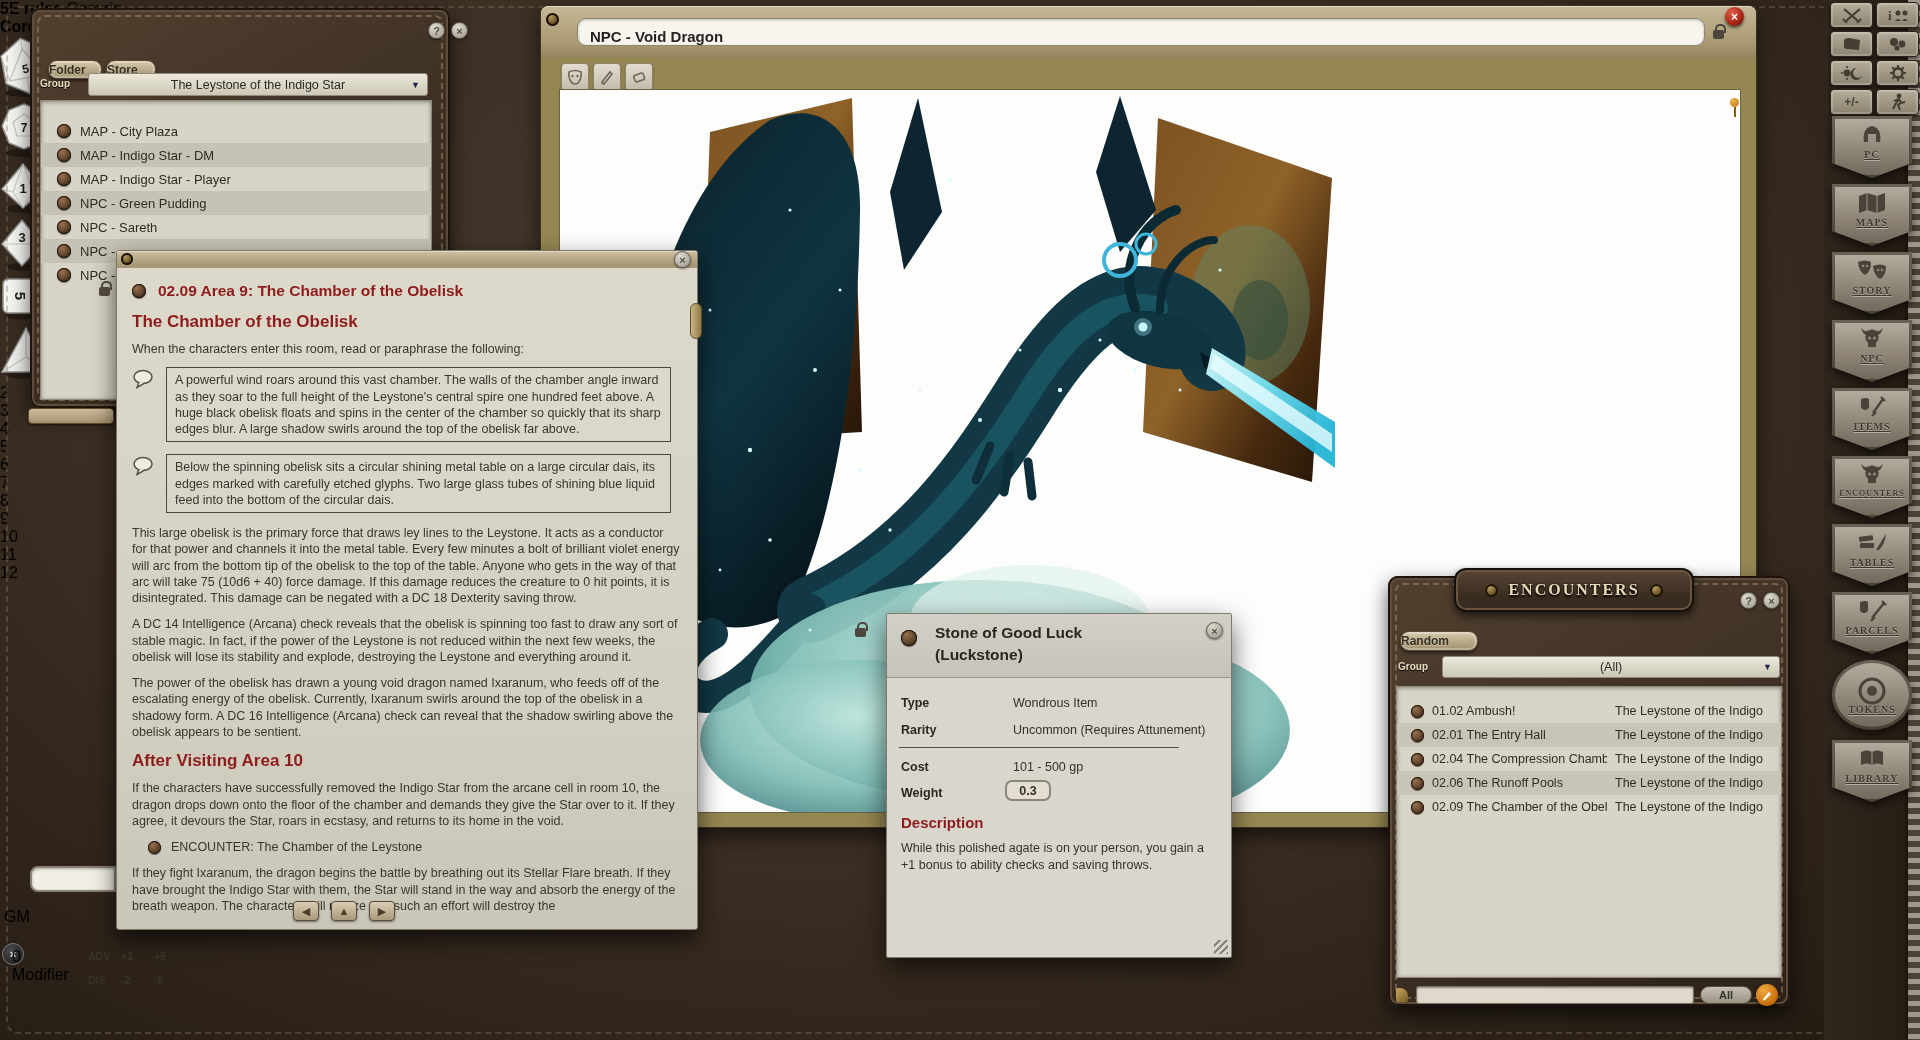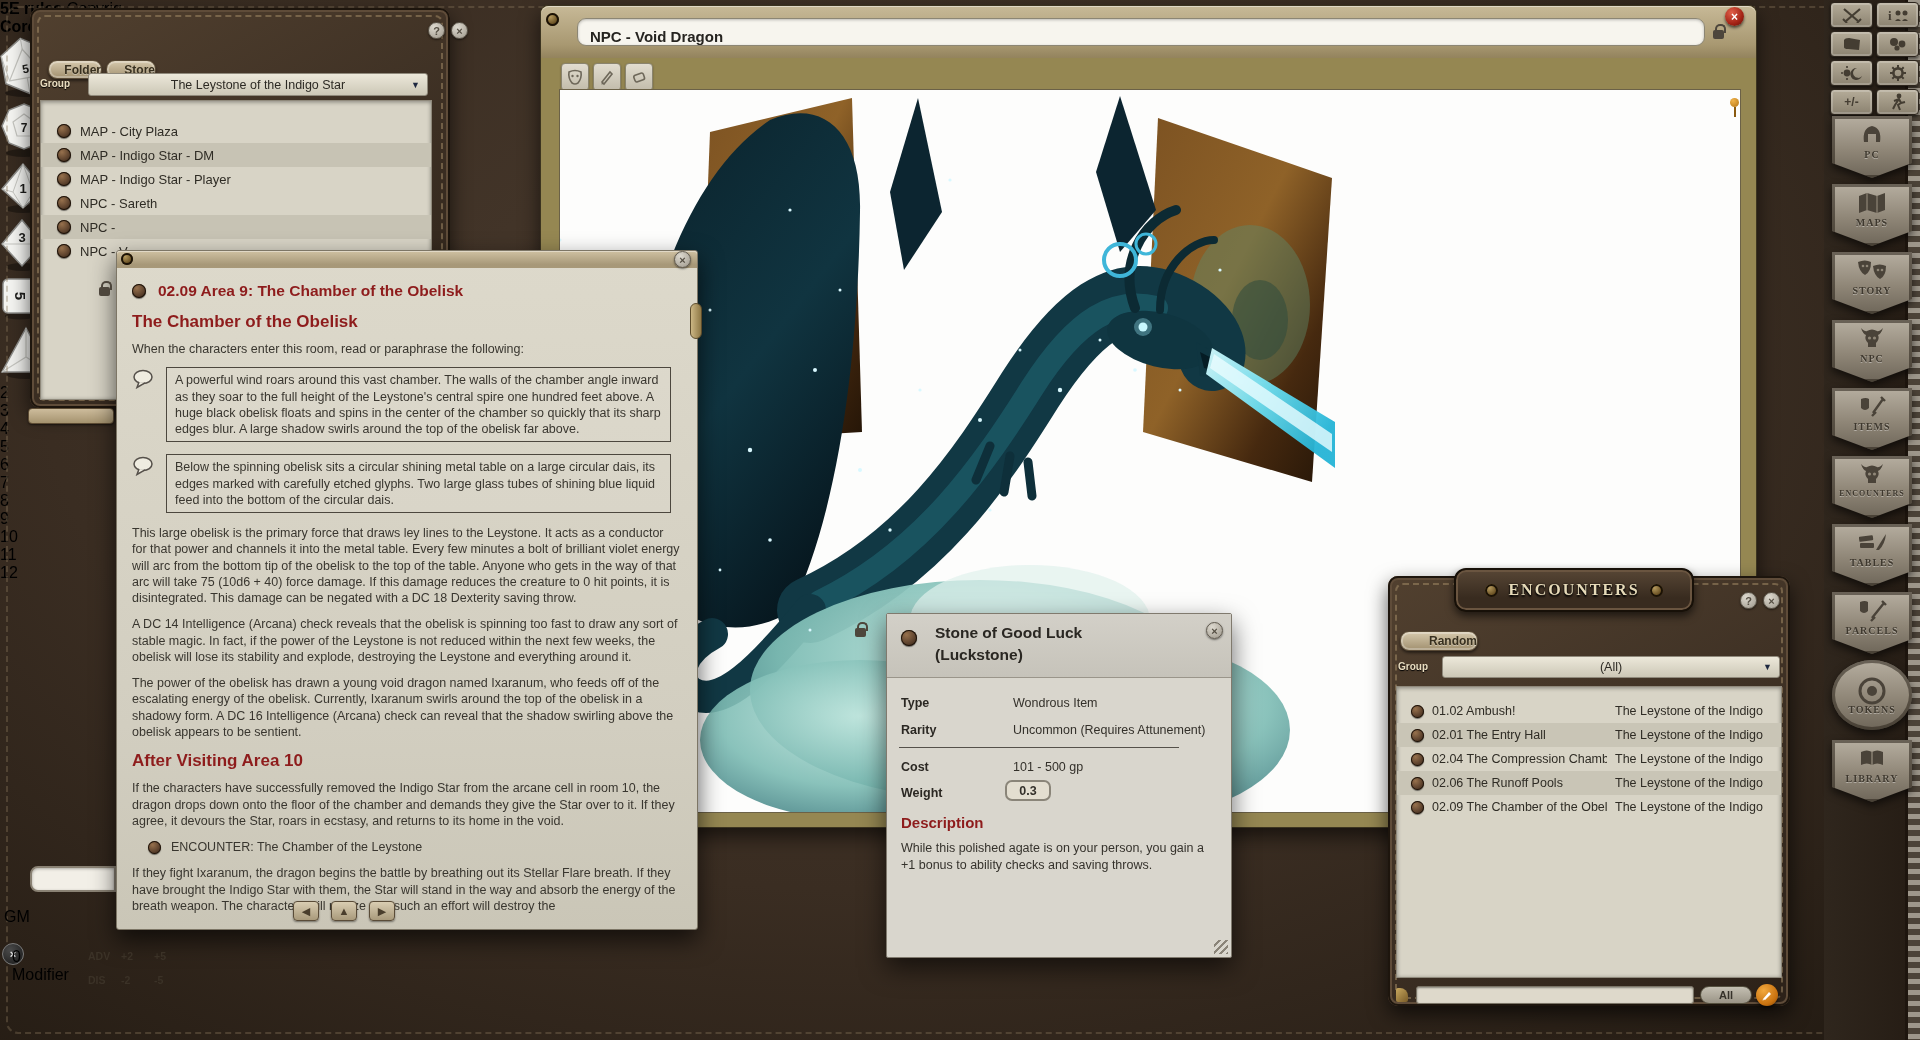--- a/index.html
+++ b/index.html
@@ -13,21 +13,21 @@
   .leather-win{background:linear-gradient(150deg,#51402f,#3c2f23 55%,#2c2118);border-radius:10px;
     box-shadow:0 8px 20px rgba(0,0,0,.65), inset 0 0 0 2px #1d150d, inset 0 0 0 4px #5f4c39;}
   .stitch{position:absolute;inset:7px;border:2px dashed #a78f69;border-radius:8px;opacity:.5;pointer-events:none;}
   .banner{background:linear-gradient(#574635,#382b1f 70%);border:2px solid #171008;border-radius:12px;
     box-shadow:0 4px 8px rgba(0,0,0,.6), inset 0 0 0 2px #6a5540;display:flex;align-items:center;justify-content:center;}
   .banner-text{font-family:"Liberation Serif",serif;font-weight:bold;letter-spacing:2px;color:#e6dab8;
     text-shadow:0 2px 2px #000,0 0 2px #000;}
   .grommet{width:13px;height:13px;border-radius:50%;background:radial-gradient(circle at 35% 30%,#b59a5e,#6d5426 55%,#241806);
     box-shadow:inset 0 0 0 2px #1b1206;}
   .pill-btn{background:linear-gradient(#d6c9ad,#a1906f);border:1px solid #594a36;border-radius:9px;
-    color:#38301f;font-weight:bold;font-size:12px;display:flex;align-items:center;justify-content:flex-end;
+    color:#38301f;font-weight:bold;font-size:12px;display:flex;align-items:center;justify-content:flex-start;
     box-shadow:inset 0 0 0 2px rgba(255,255,255,.28),0 2px 3px rgba(0,0,0,.5);text-shadow:0 1px 0 rgba(255,255,255,.35);}
   .cream-panel{background:#d8d4c6;border:1px solid #8f897b;box-shadow:inset 0 1px 4px rgba(0,0,0,.4);}
   .dropdown{background:linear-gradient(#ece8da,#ccc7b6);border:1px solid #8f897b;border-radius:3px;
     display:flex;align-items:center;justify-content:center;font-size:12.5px;color:#2d2a24;}
   .caret{position:absolute;right:7px;top:50%;transform:translateY(-50%);color:#1e2840;font-size:9px;}
   .lrow{display:flex;align-items:center;height:24px;font-size:13px;color:#2f2c25;padding-left:16px;gap:9px;}
   .lrow.alt{background:#c7c3b4;}
   .rivet{width:14px;height:14px;border-radius:50%;flex:0 0 auto;
     background:radial-gradient(circle at 35% 30%,#97714d,#5e432e 55%,#2a1b10);
     box-shadow:0 1px 1px rgba(0,0,0,.5), inset 0 0 0 1px #1d130a;}
@@ -91,21 +91,21 @@
     background:repeating-linear-gradient(180deg,#bdb6a9 0 5px,#564d41 5px 11px);border-left:3px solid #1c140d;}
   .util-btn{position:absolute;width:43px;height:26px;border-radius:4px;color:#453e33;
     background:linear-gradient(#b5ac99,#8b8270);border:1px solid #2c251d;
     box-shadow:inset 0 0 0 2px rgba(255,255,255,.2),0 2px 3px rgba(0,0,0,.5);
     display:flex;align-items:center;justify-content:center;font-weight:bold;font-size:12px;}
   .pennant{position:absolute;width:80px;filter:drop-shadow(0 4px 4px rgba(0,0,0,.6));}
   .pennant-shape{clip-path:polygon(0 0,100% 0,100% 76%,50% 100%,0 76%);width:100%;height:62px;
     background:linear-gradient(#b6aea0,#8f8677 55%,#6e6659);box-shadow:inset 0 0 0 3px rgba(42,35,26,.55);
     display:flex;flex-direction:column;align-items:center;justify-content:flex-start;padding-top:6px;}
   .pennant-label{font-family:"Liberation Serif",serif;font-weight:bold;font-size:10px;letter-spacing:1px;
-    color:#3e382e;text-shadow:0 1px 0 rgba(255,255,255,.4);margin-top:1px;}
+    color:#3e382e;text-shadow:0 1px 0 rgba(255,255,255,.4);margin-top:1px;text-decoration:underline;}
   .round-shape{border-radius:50%;clip-path:none;height:70px;justify-content:center;padding-top:0;}
   
   .mini-btn{position:absolute;width:29px;height:18px;border-radius:7px;font-size:10.5px;font-weight:bold;color:#3b3227;
     background:linear-gradient(#d3c6aa,#a1937" 5px);background:linear-gradient(#d3c6aa,#a09274);border:1px solid #554733;
     display:flex;align-items:center;justify-content:center;box-shadow:inset 0 0 0 2px rgba(255,255,255,.22);}
   .mod-box{background:rgba(28,22,16,.8);border:2px solid #6e5d47;border-radius:6px;color:#cdb98f;
     display:flex;flex-direction:column;align-items:center;box-shadow:inset 0 0 8px #000;}
   .mod-num{font-size:26px;font-weight:bold;line-height:1;margin-top:3px;}
   .mod-lbl{font-size:10.5px;margin-top:1px;}
   .mod-dots{display:flex;gap:4px;margin-top:4px;}
@@ -288,20 +288,24 @@
           <span>MAP - City Plaza</span>
         </div>
       <div class="lrow alt">
           <div class="rivet"></div>
           <span>MAP - Indigo Star - DM</span>
         </div>
       <div class="lrow">
           <div class="rivet"></div>
           <span>MAP - Indigo Star - Player</span>
         </div>
+      <div class="lrow alt">
+          <div class="rivet"></div>
+          <span>NPC - Green Pudding</span>
+        </div>
       <div class="lrow">
           <div class="rivet"></div>
           <span>NPC - Sareth</span>
         </div>
       <div class="lrow alt">
           <div class="rivet"></div>
           <span>NPC -</span>
         </div>
       <div class="lrow">
           <div class="rivet"></div>

